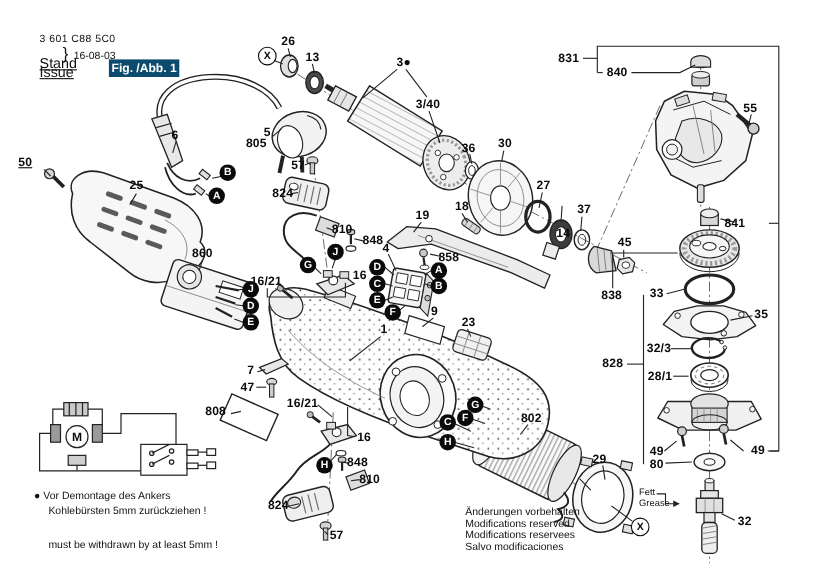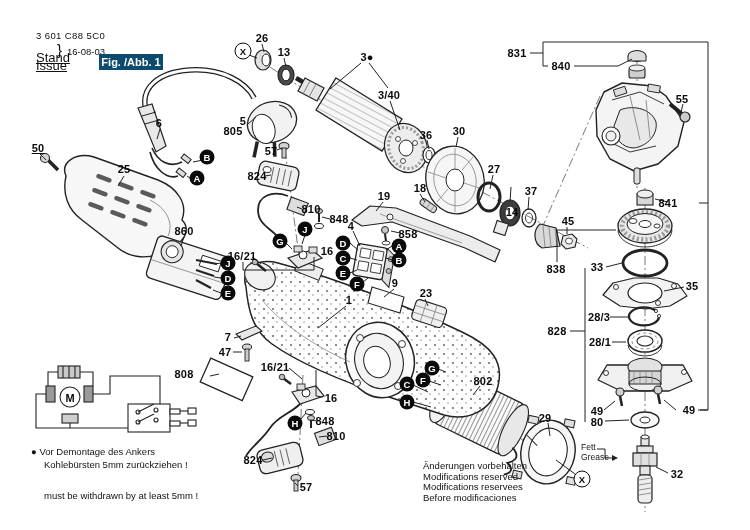--- a/index.html
+++ b/index.html
@@ -486,21 +486,21 @@
 <div id="callouts">
       <div class="callout" style="left: 262px; top: 38px;">26</div>
       <div class="callout" style="left: 284px; top: 52px;">13</div>
       <div class="callout" style="left: 367px; top: 57px;">3●</div>
       <div class="callout" style="left: 389px; top: 95px;">3/40</div>
       <div class="callout" style="left: 159px; top: 123px;">6</div>
       <div class="callout" style="left: 243px; top: 121px;">5</div>
       <div class="callout" style="left: 233px; top: 131px;">805</div>
       <div class="callout" style="left: 426px; top: 135px;">36</div>
       <div class="callout" style="left: 459px; top: 131px;">30</div>
-      <div class="callout" style="left: 38px; top: 148px; text-decoration: underline;">50</div>
+      <div class="callout" style="left: 23px; top: 148px; text-decoration: underline;">50</div>
       <div class="callout" style="left: 271px; top: 151px;">57</div>
       <div class="callout" style="left: 257px; top: 176px;">824</div>
       <div class="callout" style="left: 124px; top: 169px;">25</div>
       <div class="callout" style="left: 311px; top: 209px;">810</div>
       <div class="callout" style="left: 339px; top: 219px;">848</div>
       <div class="callout" style="left: 184px; top: 231px;">860</div>
       <div class="callout" style="left: 384px; top: 196px;">19</div>
       <div class="callout" style="left: 420px; top: 188px;">18</div>
       <div class="callout" style="left: 494px; top: 169px;">27</div>
       <div class="callout" style="left: 512px; top: 181px; margin-top: 31px;">14</div>
@@ -508,37 +508,37 @@
       <div class="callout" style="left: 568px; top: 221px;">45</div>
       <div class="callout" style="left: 408px; top: 234px;">858</div>
       <div class="callout" style="left: 351px; top: 226px;">4</div>
       <div class="callout" style="left: 242px; top: 256px;">16/21</div>
       <div class="callout" style="left: 327px; top: 251px;">16</div>
       <div class="callout" style="left: 395px; top: 283px;">9</div>
       <div class="callout" style="left: 426px; top: 293px;">23</div>
       <div class="callout" style="left: 349px; top: 300px;">1</div>
       <div class="callout" style="left: 228px; top: 337px;">7</div>
       <div class="callout" style="left: 225px; top: 352px;">47</div>
-      <div class="callout" style="left: 184px; top: 374px; text-align: right;">808</div>
+      <div class="callout" style="left: 196px; top: 374px; text-align: right;">808</div>
       <div class="callout" style="left: 275px; top: 367px;">16/21</div>
       <div class="callout" style="left: 331px; top: 398px;">16</div>
       <div class="callout" style="left: 325px; top: 421px;">848</div>
       <div class="callout" style="left: 336px; top: 436px;">810</div>
       <div class="callout" style="left: 253px; top: 460px;">824</div>
       <div class="callout" style="left: 306px; top: 487px;">57</div>
       <div class="callout" style="left: 483px; top: 381px;">802</div>
       <div class="callout" style="left: 545px; top: 418px;">29</div>
       <div class="callout" style="left: 517px; top: 53px;">831</div>
       <div class="callout" style="left: 561px; top: 66px;">840</div>
       <div class="callout" style="left: 682px; top: 99px;">55</div>
       <div class="callout" style="left: 668px; top: 203px;">841</div>
       <div class="callout" style="left: 556px; top: 269px;">838</div>
       <div class="callout" style="left: 597px; top: 267px;">33</div>
       <div class="callout" style="left: 692px; top: 286px;">35</div>
-      <div class="callout" style="left: 599px; top: 317px;">28/3</div>
+      <div class="callout" style="left: 599px; top: 317px;">32/3</div>
       <div class="callout" style="left: 557px; top: 331px;">828</div>
       <div class="callout" style="left: 600px; top: 342px;">28/1</div>
       <div class="callout" style="left: 597px; top: 411px;">49</div>
       <div class="callout" style="left: 597px; top: 422px;">80</div>
       <div class="callout" style="left: 689px; top: 410px;">49</div>
       <div class="callout" style="left: 677px; top: 474px;">32</div>
     </div>
 
 <div id="markers">
       <div class="badge" style="left: 207px; top: 157px;">B</div>
@@ -577,21 +577,21 @@
   <span>●</span>
   <span>Vor Demontage des Ankers</span>
 </div>
 <div class="abs note n2">Kohlebürsten 5mm zurückziehen !</div>
 <div class="abs note n4">must be withdrawn by at least 5mm !</div>
 
 <div class="abs rev">
   <div>Änderungen vorbehalten</div>
   <div>Modifications reserved</div>
   <div>Modifications reservees</div>
-  <div>Before modificaciones</div>
+  <div>Salvo modificaciones</div>
 </div>
 
 <div class="abs grease">
   <div>Fett</div>
   <div>Grease</div>
 </div>
 
 </div>
 
 </body></html>

